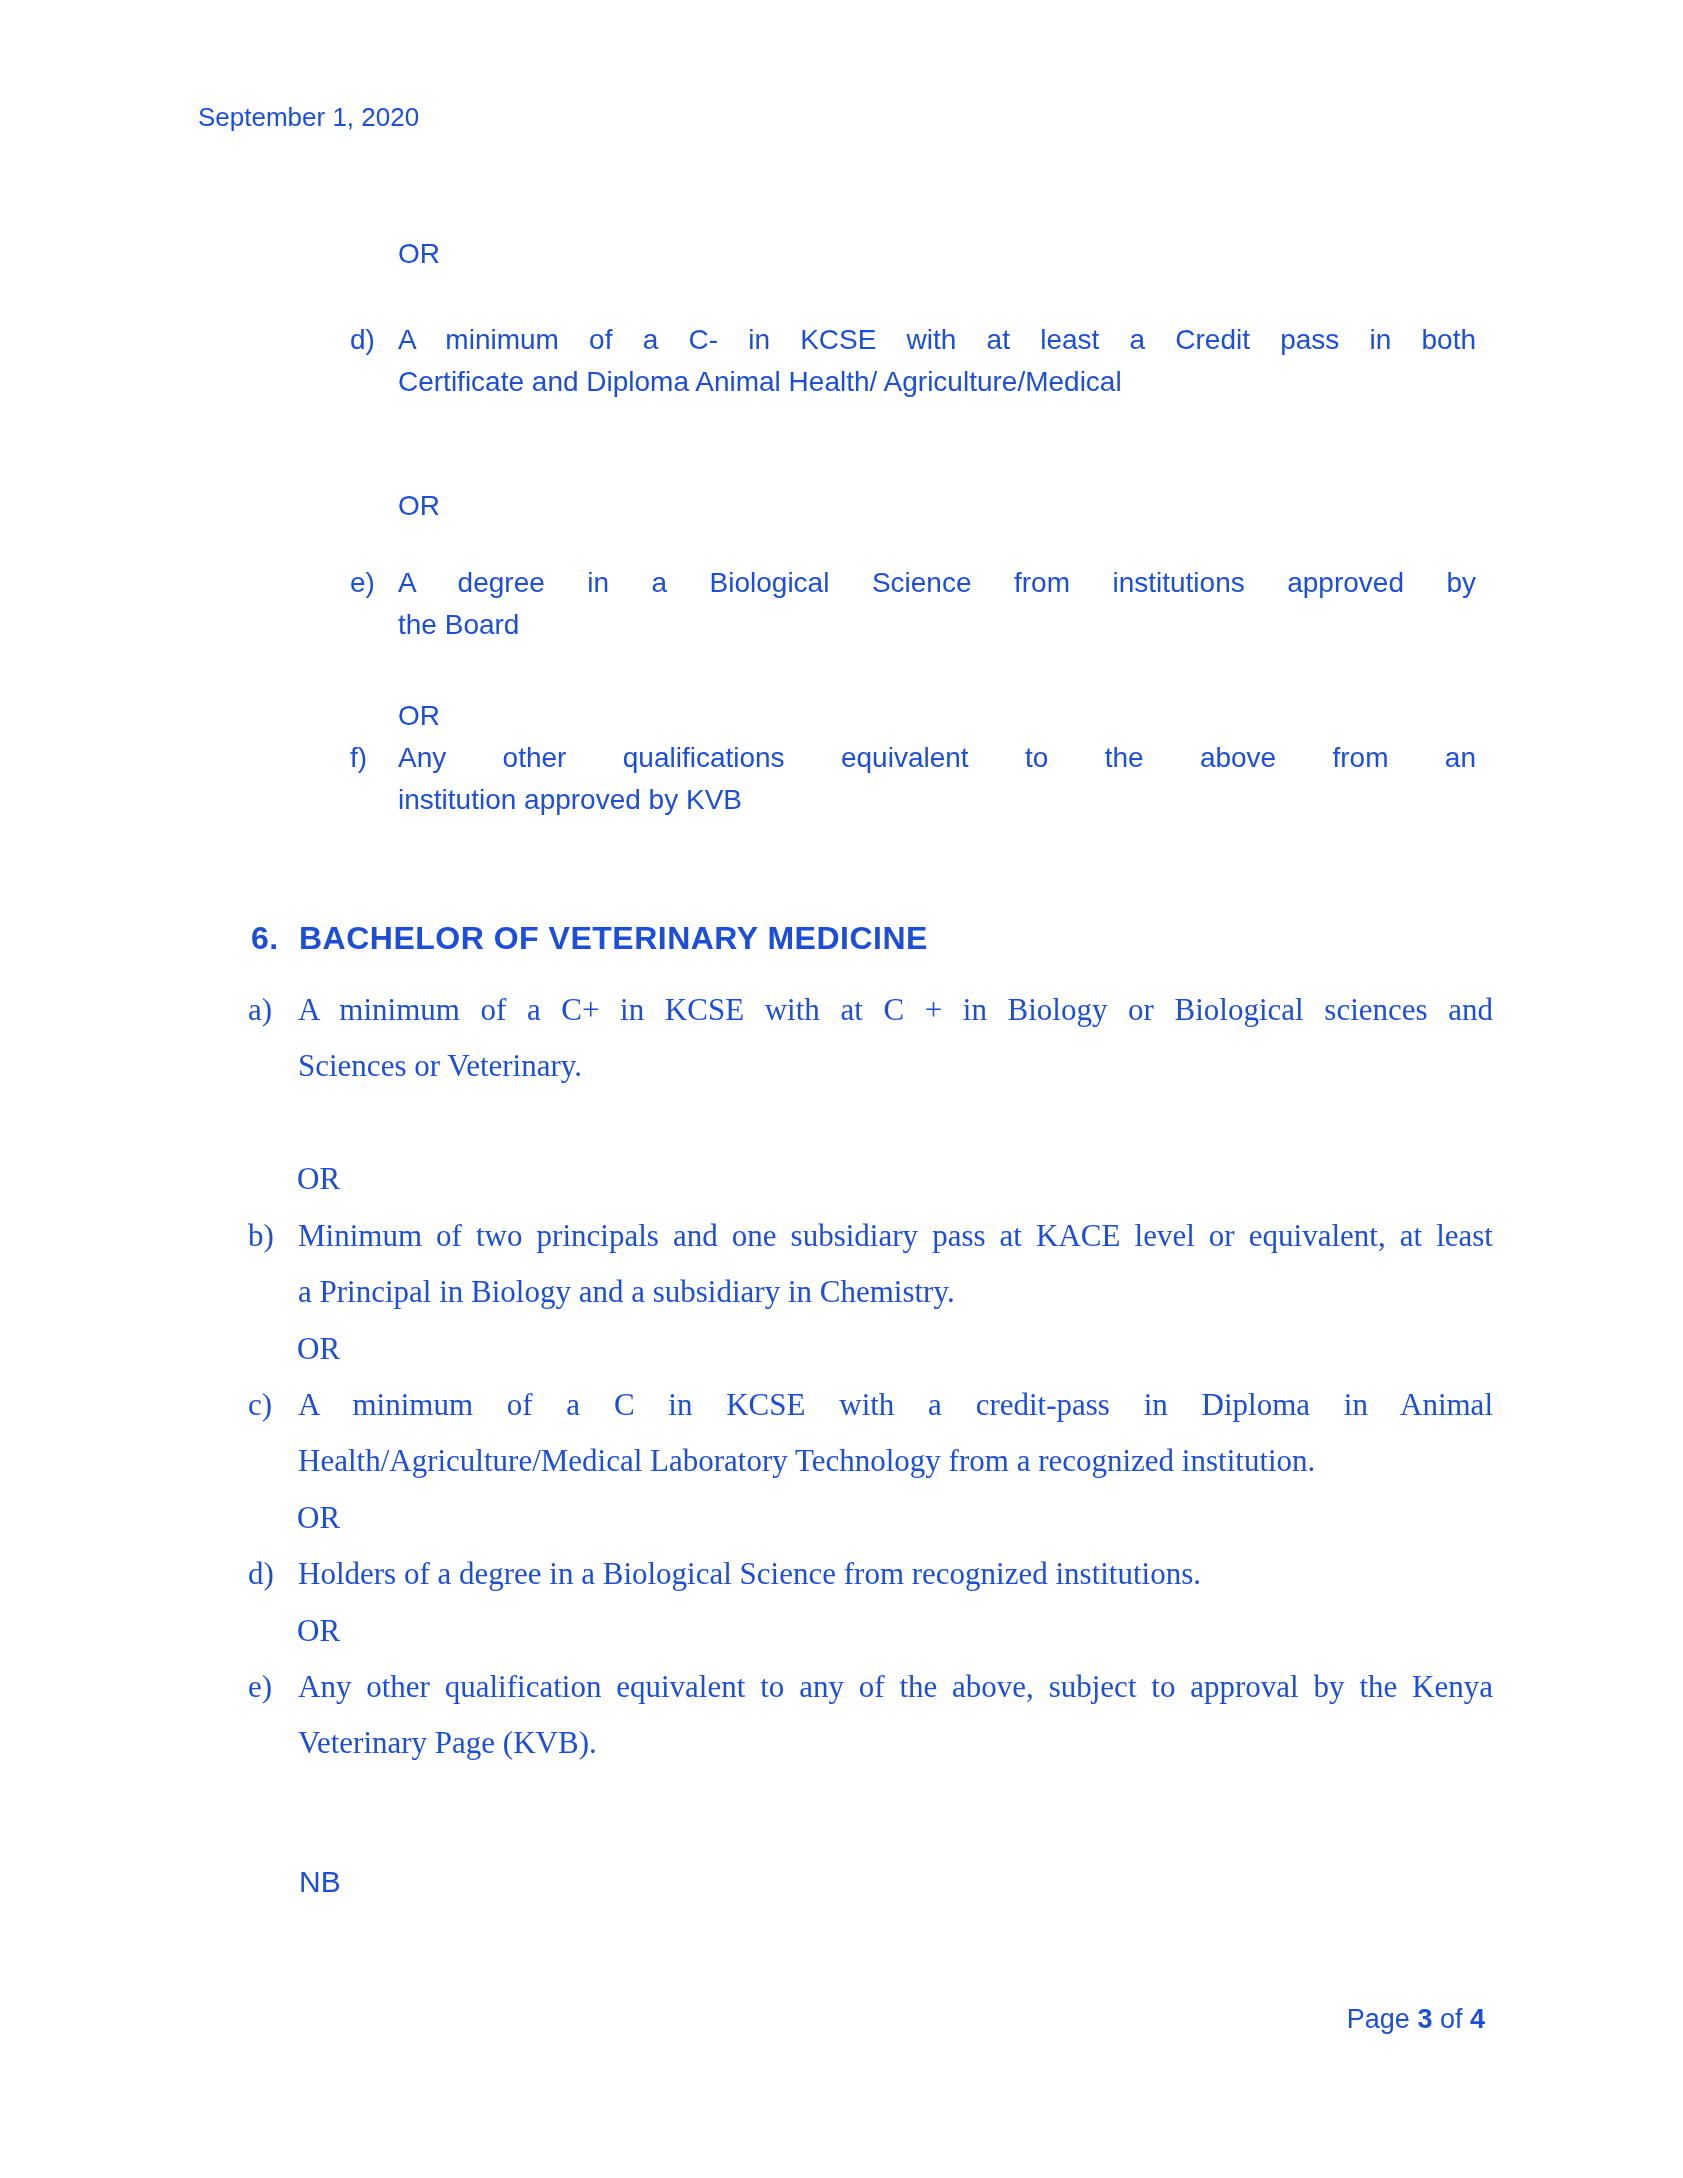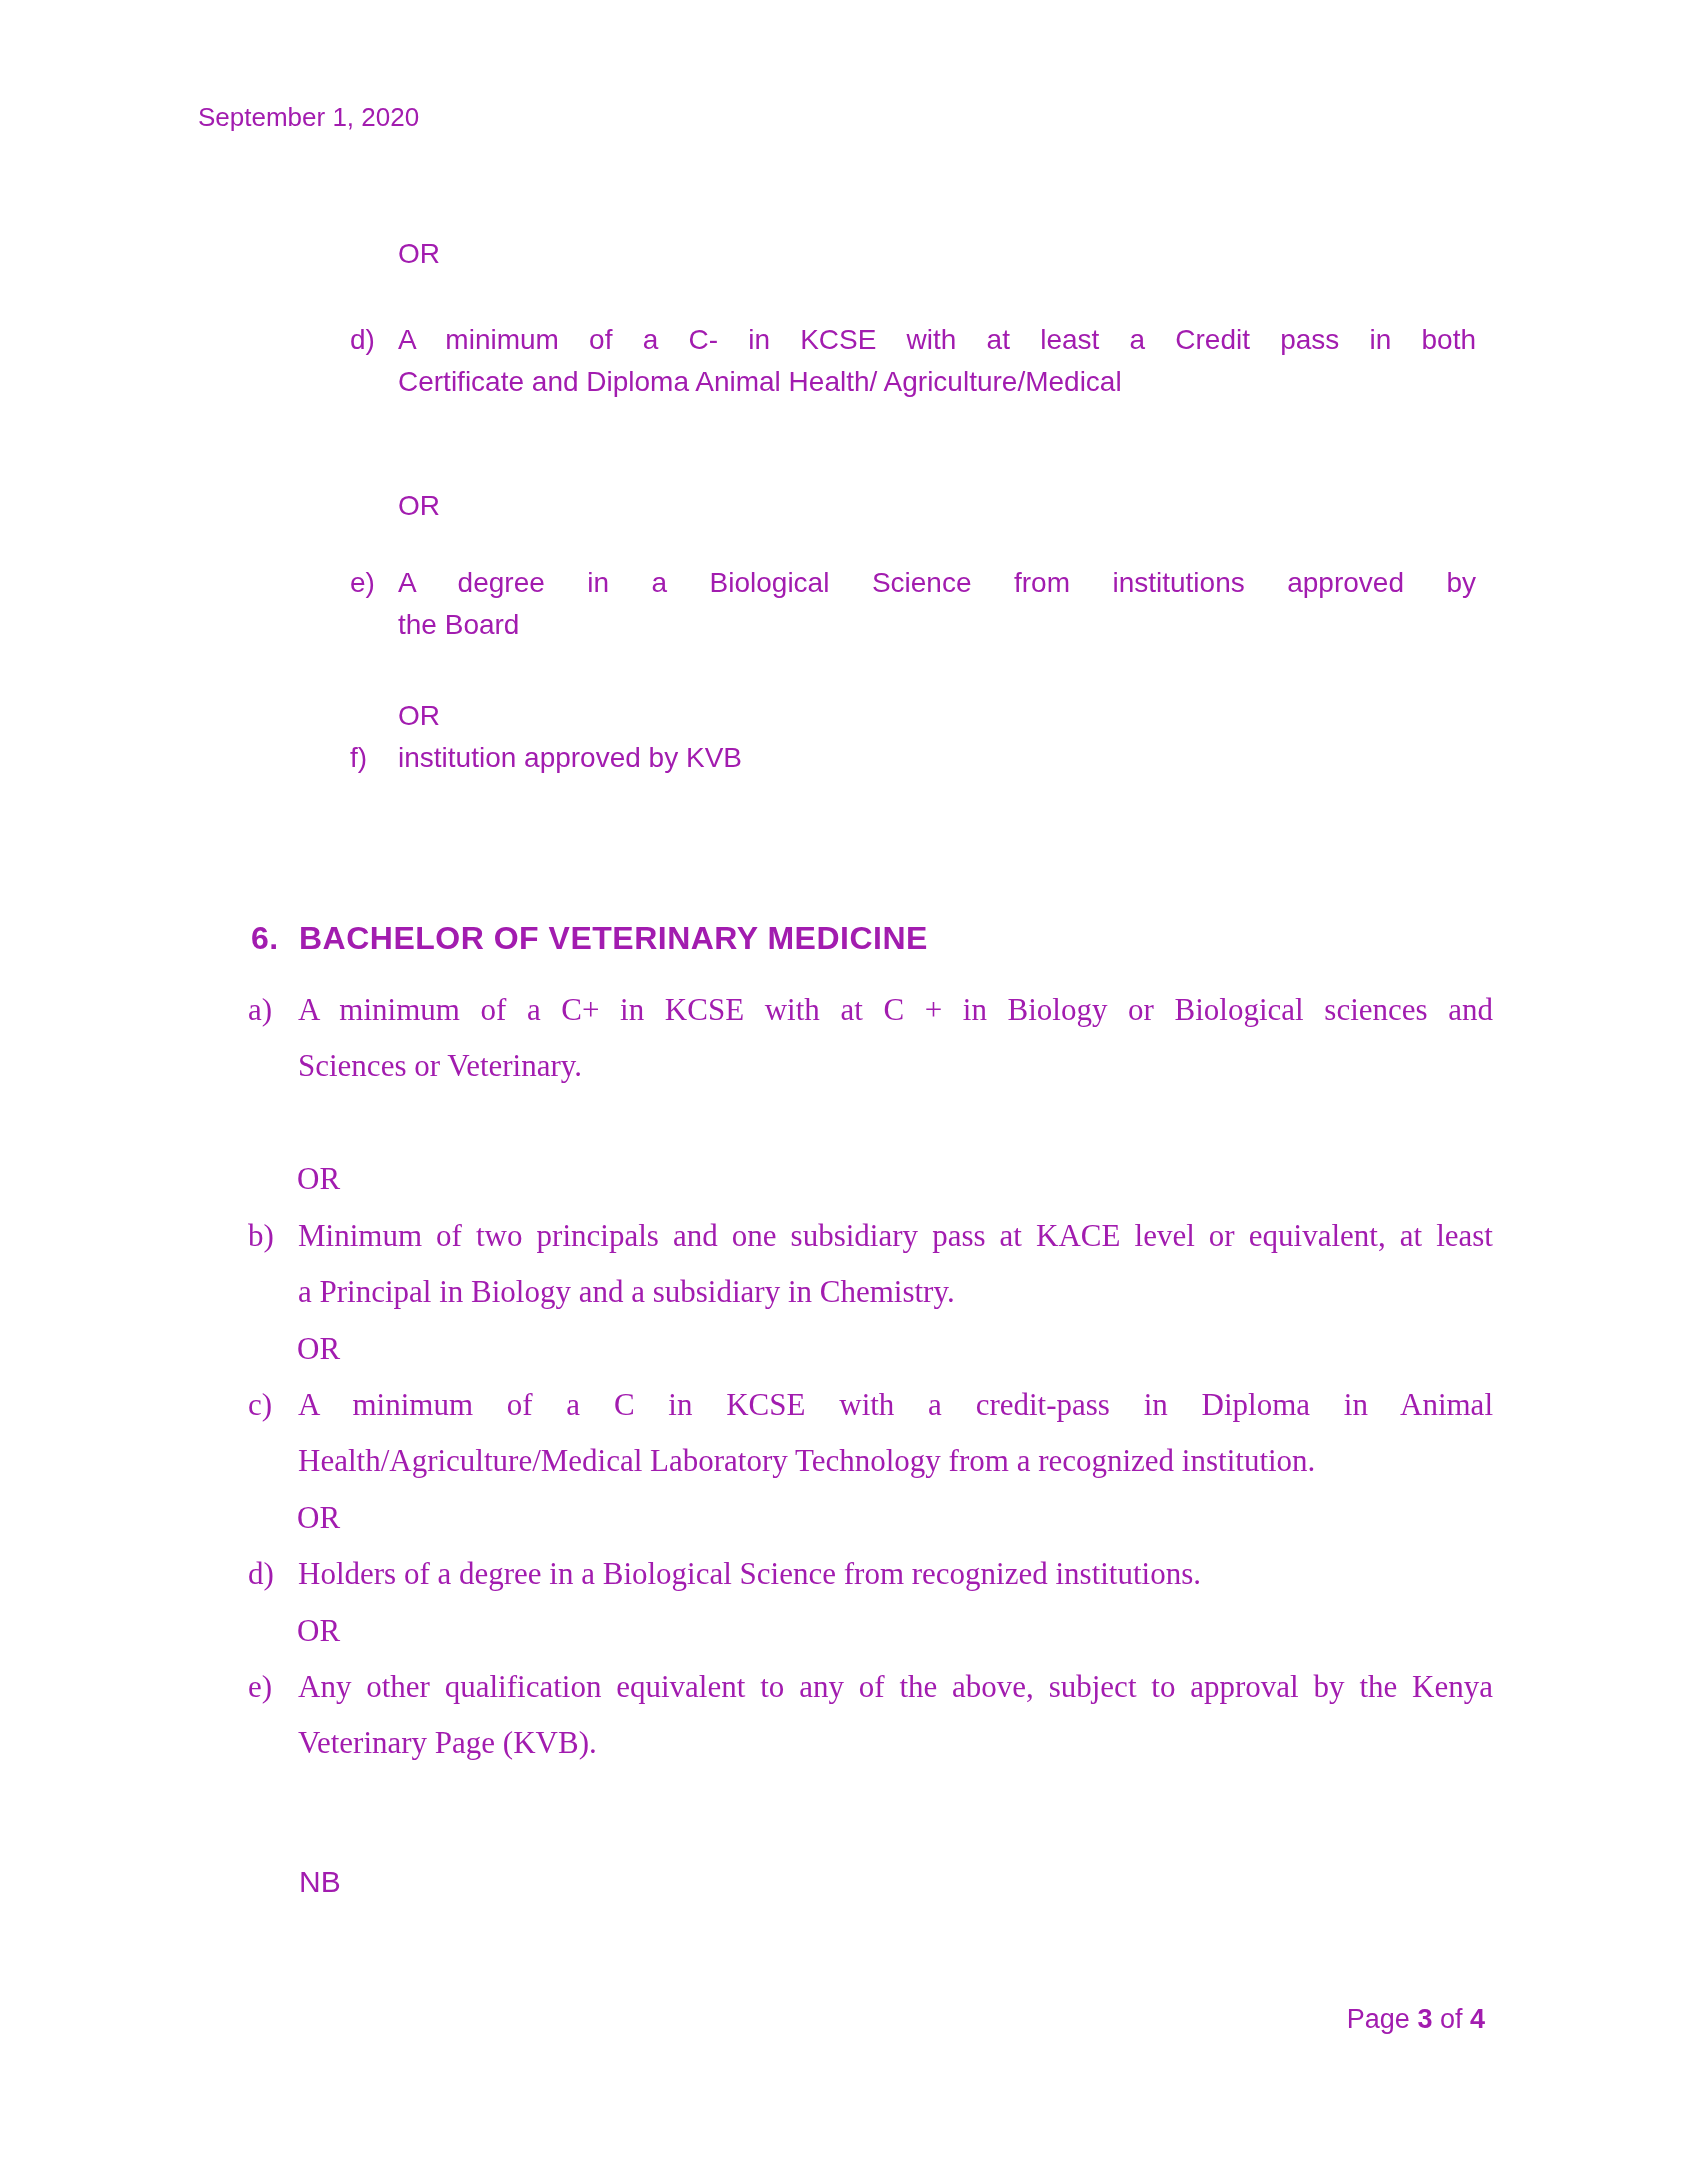--- a/index.html
+++ b/index.html
@@ -1,21 +1,21 @@
 <!DOCTYPE html>
 <html><head>
 <meta charset="utf-8">
 <style>
   html, body { margin: 0; padding: 0; background: #ffffff; }
   .page {
     position: relative;
     width: 1683px;
     height: 2178px;
     background: #ffffff;
-    color: #a21caf;
+    color: #1d4ed8;
     overflow: hidden;
   }
   .abs { position: absolute; }
 
   
   .sans { font-family: "Liberation Sans", sans-serif; }
   .date {
     left: 198px; top: 101px;
     font-size: 26px; line-height: 32px;
   }
@@ -107,20 +107,21 @@
         <div>A degree in a Biological Science from institutions approved by</div>
         <div>the Board</div>
       </div>
   </div>
 
   <div class="abs sans sans-or" style="top:695px;">OR</div>
 
   <div class="abs sans item sans-item" style="top:737px;">
     <span class="label">f)</span>
     <div class="lines">
+        <div>Any other qualifications equivalent to the above from an</div>
         <div>institution approved by KVB</div>
       </div>
   </div>
 
   <div class="abs item heading">
     <span class="label">6.</span>
     <span class="title">BACHELOR OF VETERINARY MEDICINE</span>
   </div>
 
   <div class="abs serif item serif-item" style="top:982px;">

